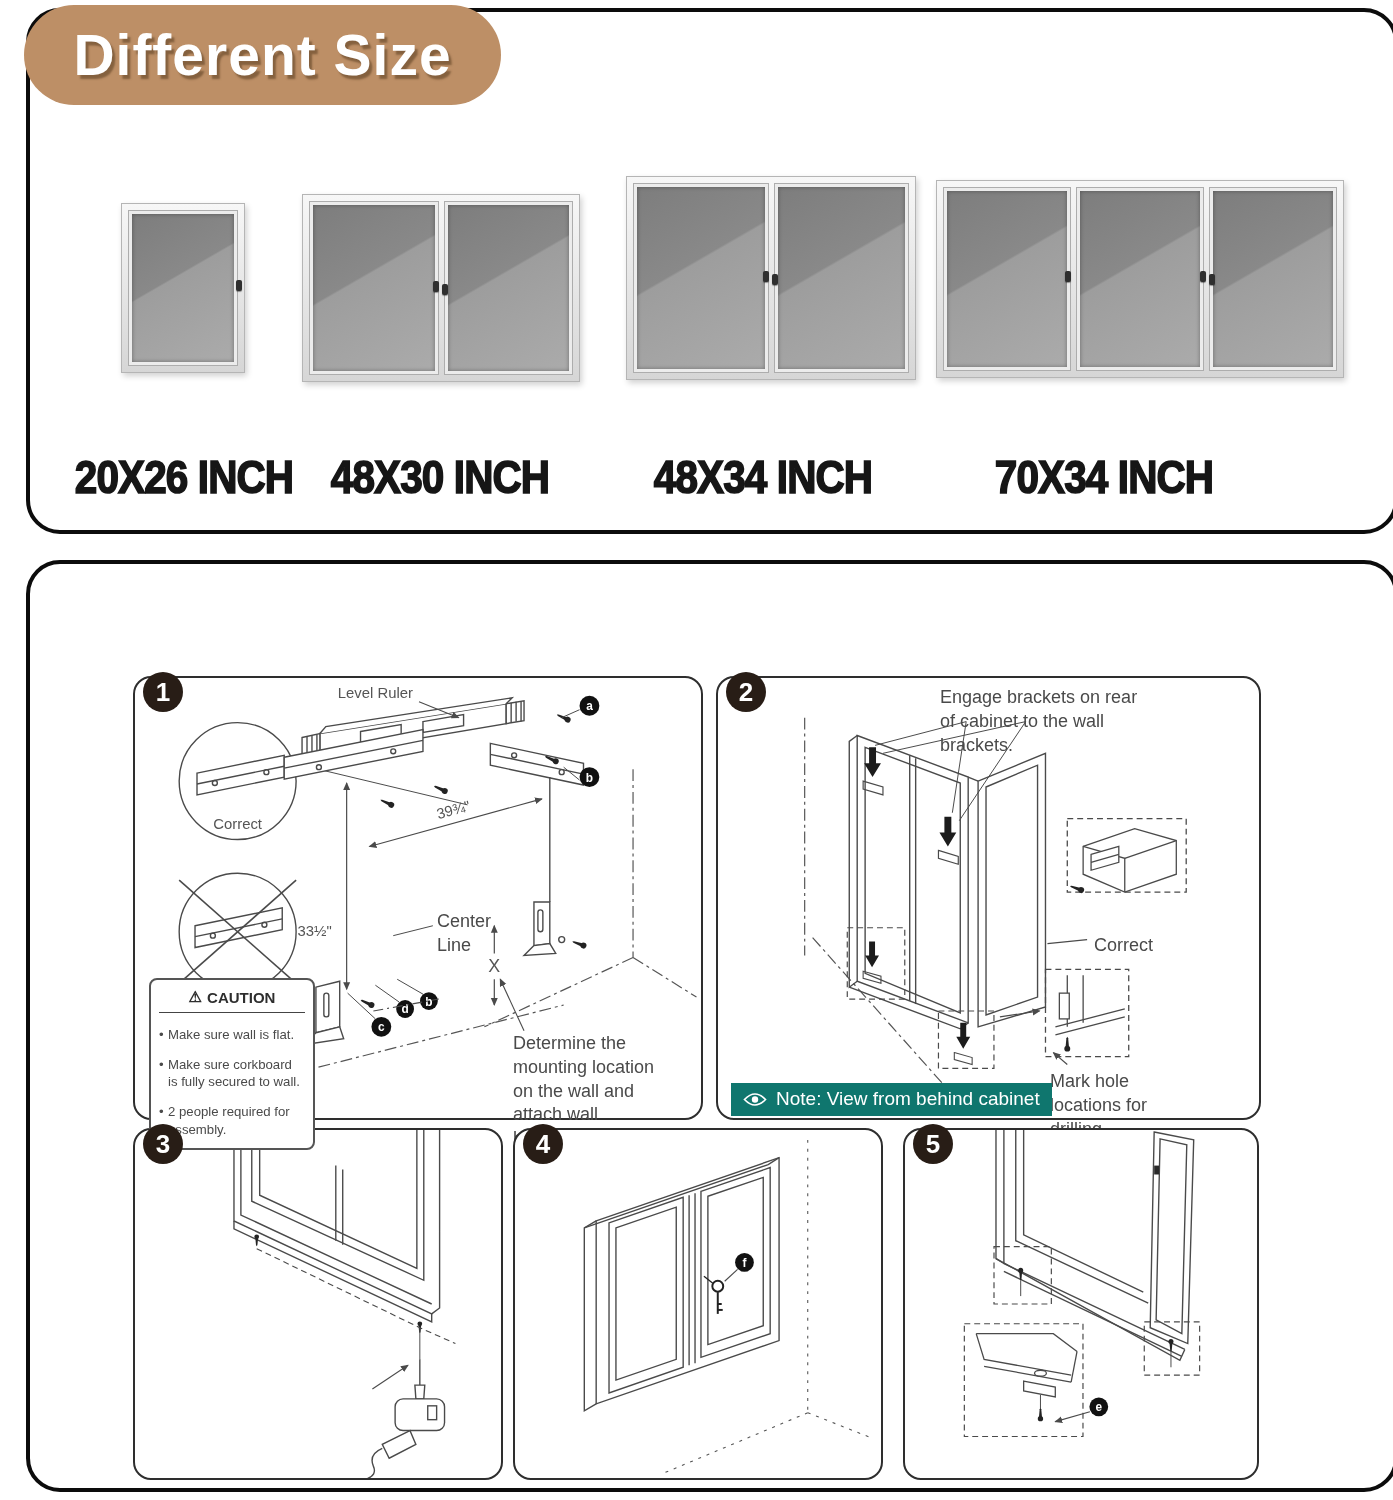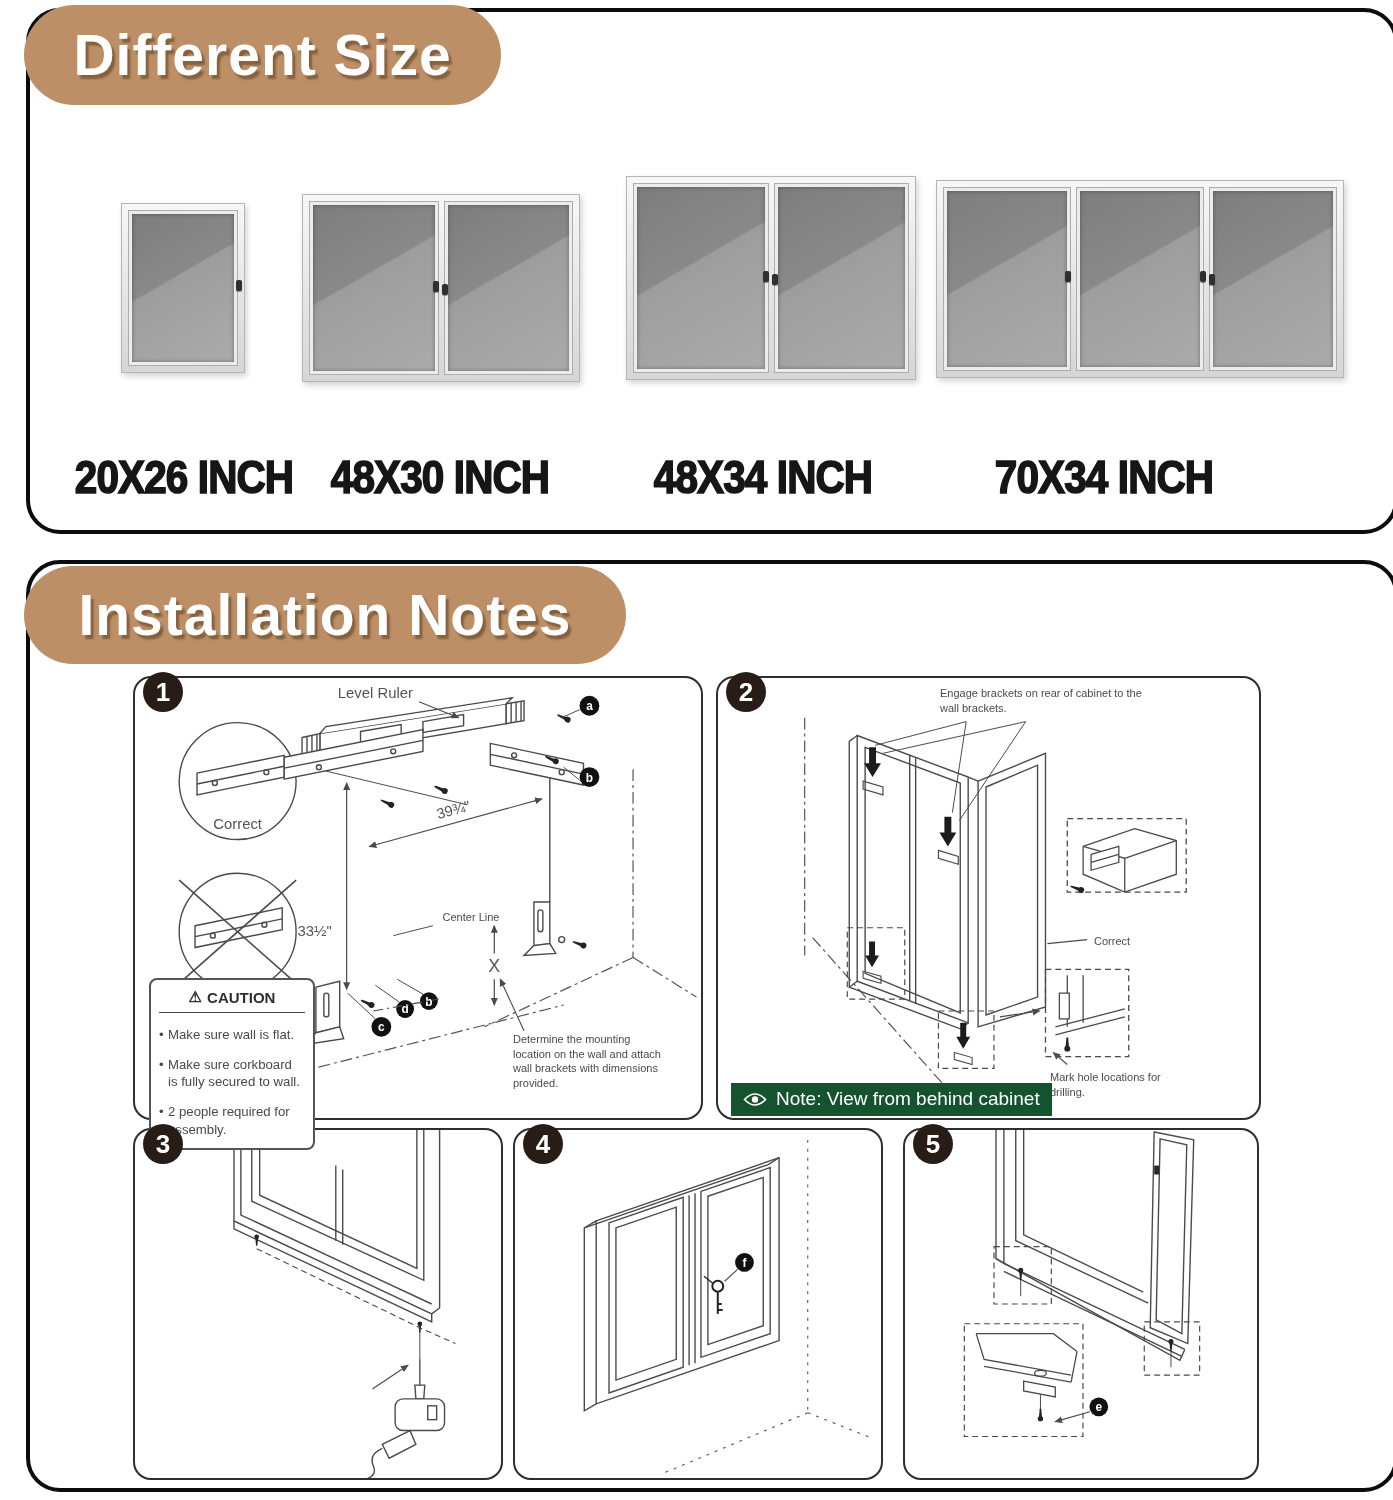--- a/index.html
+++ b/index.html
@@ -35,33 +35,33 @@
   .step-panel{position:absolute;border:2px solid #2e2e2e;border-radius:18px;background:#fff}
   #step1{left:117px;top:676px;width:570px;height:444px}
   #step2{left:700px;top:676px;width:545px;height:444px}
   #step3{left:117px;top:1128px;width:370px;height:352px}
   #step4{left:497px;top:1128px;width:370px;height:352px}
   #step5{left:887px;top:1128px;width:356px;height:352px}
 
   .step-badge{position:absolute;left:8px;top:-6px;width:40px;height:40px;border-radius:50%;background:#281d16;
               color:#fff;font-weight:bold;font-size:26px;display:flex;align-items:center;justify-content:center;z-index:4}
   .art{position:absolute;left:0;top:0;width:100%;height:100%}
-  .fig-text{position:absolute;font-size:11px;line-height:1.32;color:#4a4a4a}
+  .fig-text{position:absolute;font-size:18px;line-height:1.32;color:#4a4a4a}
   .svgtxt{font-family:"Liberation Sans",sans-serif;font-size:15px;fill:#555}
   .badgetxt{font-family:"Liberation Sans",sans-serif;font-size:12px;font-weight:bold;fill:#fff;text-anchor:middle}
 
   .caution-box{position:absolute;left:14px;top:300px;width:166px;border:2px solid #555;border-radius:8px;
                padding:8px 8px 10px;background:#fff;z-index:3}
   .caution-title{display:flex;align-items:center;justify-content:center;gap:5px;font-size:15px;font-weight:bold;
                  color:#2e2e2e;padding-bottom:6px;border-bottom:1.5px solid #444;margin-bottom:6px}
   .caution-box ul{list-style:none}
   .caution-box li{font-size:13.2px;color:#4a4a4a;line-height:1.3;margin-top:13px;padding-left:9px;position:relative}
   .caution-box li::before{content:"•";position:absolute;left:0}
 
-  .note-chip{position:absolute;left:13px;top:405px;background:#14532d;color:#fff;font-size:19px;
+  .note-chip{position:absolute;left:13px;top:405px;background:#0f766e;color:#fff;font-size:19px;
              display:flex;align-items:center;gap:9px;padding:5px 12px 6px;white-space:nowrap;z-index:3}
 </style>
 </head>
 <body>
 
 <svg width="0" height="0" style="position:absolute" aria-hidden="true">
   <defs>
     <marker id="ah" markerWidth="9" markerHeight="9" refX="7" refY="4" orient="auto-start-reverse" markerUnits="userSpaceOnUse">
       <path d="M0,0.5 L8,4 L0,7.5 Z" fill="#4a4a4a"></path>
     </marker>
@@ -104,21 +104,20 @@
     <span class="lock" style="left:263px;top:90px"></span>
     <span class="lock" style="left:272px;top:93px"></span>
   </div>
 
   <div class="size-label" id="label1">20X26 INCH</div>
   <div class="size-label" id="label2">48X30 INCH</div>
   <div class="size-label" id="label3">48X34 INCH</div>
   <div class="size-label" id="label4">70X34 INCH</div>
 
   <section class="panel-box" id="install-section"></section>
-  <div class="ribbon" id="ribbon-install">Installation Notes</div>
 
   <div class="step-panel" id="step1">
     <div class="step-badge">1</div>
     <svg class="art" viewBox="0 0 570 444">
 
       <g stroke="#555" stroke-width="1.2" fill="none" stroke-dasharray="12 4 3 4">
         <path d="M502,92 V282"></path>
         <path d="M502,282 L566,322"></path>
         <path d="M502,282 L352,352"></path>
       </g>
@@ -227,21 +226,21 @@
 
       <line x1="362" y1="250" x2="362" y2="278" stroke="#4a4a4a" stroke-width="1.2" marker-start="url(#ah)"></line>
       <line x1="362" y1="304" x2="362" y2="330" stroke="#4a4a4a" stroke-width="1.2" marker-end="url(#ah)"></line>
       <text x="362" y="297" text-anchor="middle" class="svgtxt" style="font-size:18px">X</text>
 
       <path d="M240,336 L306,324" stroke="#4a4a4a" stroke-width="1.1" fill="none" stroke-dasharray="10 4 2 4"></path>
       <line x1="300" y1="250" x2="260" y2="260" stroke="#4a4a4a" stroke-width="1"></line>
 
       <line x1="392" y1="356" x2="368" y2="304" stroke="#4a4a4a" stroke-width="1.1" marker-end="url(#ah)"></line>
     </svg>
-    <div class="fig-text" style="left:302px;top:232px;width:68px;text-align:center">Center Line</div>
+    <div class="fig-text" style="left:302px;top:232px;width:68px;">Center Line</div>
     <div class="caution-box">
       <div class="caution-title">
         <span>⚠</span>
         <span>CAUTION</span>
       </div>
       <ul>
         <li>Make sure wall is flat.</li>
         <li>Make sure corkboard is fully secured to wall.</li>
         <li>2 people required for assembly.</li>
       </ul>

